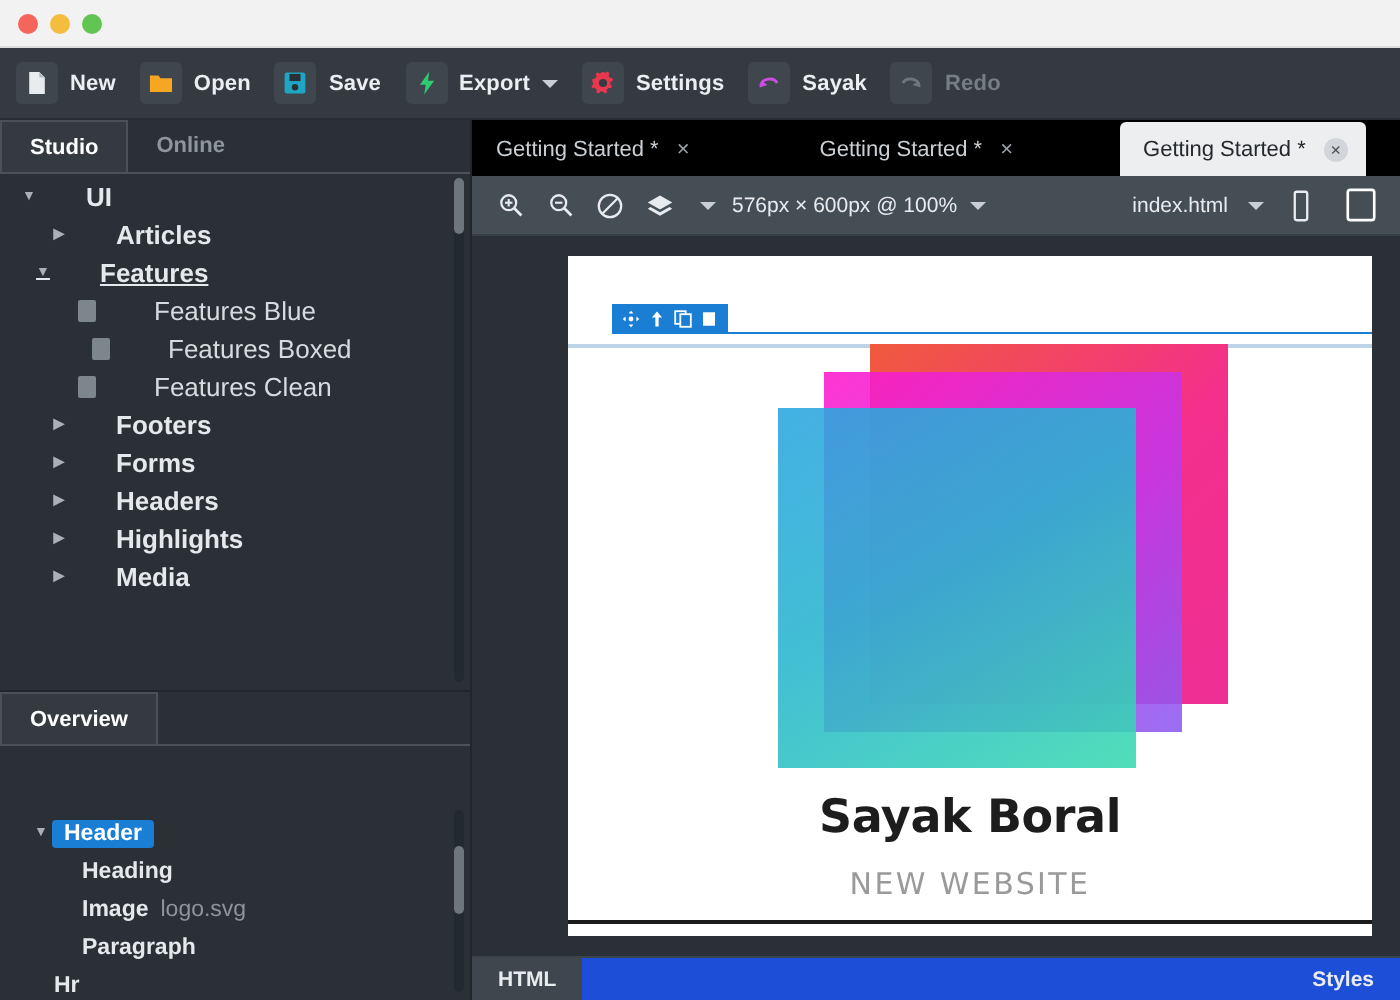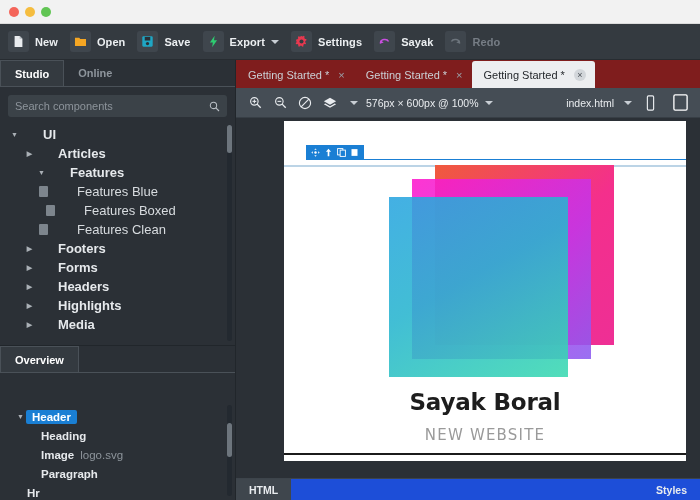--- a/index.html
+++ b/index.html
@@ -86,41 +86,41 @@
 
   .overview { height: 155px; border-top: 1px solid #21262b; display: flex; flex-direction: column; gap: 28px; }
   .ovbody { flex: 1; position: relative; overflow: hidden; padding-top: 6px; }
   .orow { height: 19px; display: flex; align-items: center; font-size: 11.5px;
           color: #e6e9ec; font-weight: bold; cursor: pointer; white-space: nowrap; }
   .orow .sel { background: #1a7fd4; color: #fff; padding: 1px 6px; border-radius: 2px; }
   .orow .sub { color: #8d949b; font-weight: normal; margin-left: 6px; }
 
   
   .right { flex: 1; display: flex; flex-direction: column; background: #2b3036; }
-  .edtabs { height: 28px; background: #7f1d1d; display: flex; align-items: flex-end; }
+  .edtabs { height: 28px; background: #000000; display: flex; align-items: flex-end; gap: 44px; }
   .etab { height: 27px; display: flex; align-items: center; padding: 0 9px 0 12px;
           font-size: 11px; color: #cbd0d5; cursor: pointer; white-space: nowrap; }
   .etab.active { background: #eceef0; color: #24282c; border-radius: 3px 3px 0 0; }
   .etab .x { margin-left: 9px; font-size: 11px; color: #9aa1a8; }
   .etab.active .x { color: #4c5258; background: #d2d6da; border-radius: 50%;
                     width: 12px; height: 12px; display: inline-flex;
                     align-items: center; justify-content: center; font-size: 9px; }
 
   .edtools { height: 30px; background: #454d55; display: flex; align-items: center;
              padding: 0 8px; border-bottom: 1px solid #373e45; }
   .ticon { width: 22px; height: 22px; display: flex; align-items: center;
            justify-content: center; margin-right: 3px; cursor: pointer; }
   .dims { color: #e9ecef; font-size: 10.5px; margin-left: 8px; white-space: nowrap; }
   .spacer { flex: 1; }
   .fname { color: #e9ecef; font-size: 10.5px; margin-right: 4px; }
   .devbtn { width: 24px; height: 24px; display: flex; align-items: center;
             justify-content: center; margin-left: 6px; cursor: pointer; }
 
   .canvas { flex: 1; background: #2b3036; position: relative; overflow: hidden; }
-  .page { position: absolute; left: 48px; top: 3px; width: 402px; height: 340px;
+  .page { position: absolute; left: 48px; top: 10px; width: 402px; height: 340px;
           background: #ffffff; }
   .seltoolbar { position: absolute; left: 22px; top: 24px; height: 14px;
                 background: #1a7fd4; display: flex; align-items: center;
                 padding: 0 3px; }
   .seltoolbar .si { width: 13px; height: 12px; display: flex; align-items: center;
                     justify-content: center; cursor: pointer; }
   .selbox { position: absolute; left: 22px; top: 38px; right: 0; bottom: 0;
             border-top: 1px solid #1a7fd4; }
 
   .sq { position: absolute; }
@@ -232,43 +232,34 @@
 
       <div class="tabrow">
         <div class="ptab active">
           <span>Studio</span>
         </div>
         <div class="ptab">
           <span>Online</span>
         </div>
       </div>
 
-      <div class="searchwrap">
-        <div class="searchbox">
-          <input type="text" placeholder="Search components" style="">
-          <svg width="11" height="11" viewBox="0 0 16 16">
-            <circle cx="6.5" cy="6.5" r="4.6" fill="none" stroke="#b9bfc5" stroke-width="1.5"></circle>
-            <line x1="10" y1="10" x2="14.5" y2="14.5" stroke="#b9bfc5" stroke-width="1.7"></line>
-          </svg>
-        </div>
-      </div>
 
       <div class="tree" id="component-tree">
         <div class="panelscroll" style="top:2px;bottom:4px;">
           <div class="thumb" style="height:28px;margin-top:0;"></div>
         </div>
       <div class="trow" style="padding-left: 9px;">
             <span class="arrow open"></span>
             <span style="margin-left:3px">UI</span>
           </div>
           <div class="trow" style="padding-left: 24px;">
             <span class="arrow closed"></span>
             <span style="margin-left:3px">Articles</span>
           </div>
-          <div class="trow" style="padding-left: 36px;">
+          <div class="trow" style="padding-left: 16px; text-decoration: underline;">
             <span class="arrow open"></span>
             <span style="margin-left:3px">Features</span>
           </div>
           <div class="trow leaf" style="padding-left: 39px;">
             <span class="pagelet"></span>
             <span style="margin-left:3px">Features Blue</span>
           </div>
           <div class="trow leaf" style="padding-left: 46px;">
             <span class="pagelet"></span>
             <span style="margin-left:3px">Features Boxed</span>

